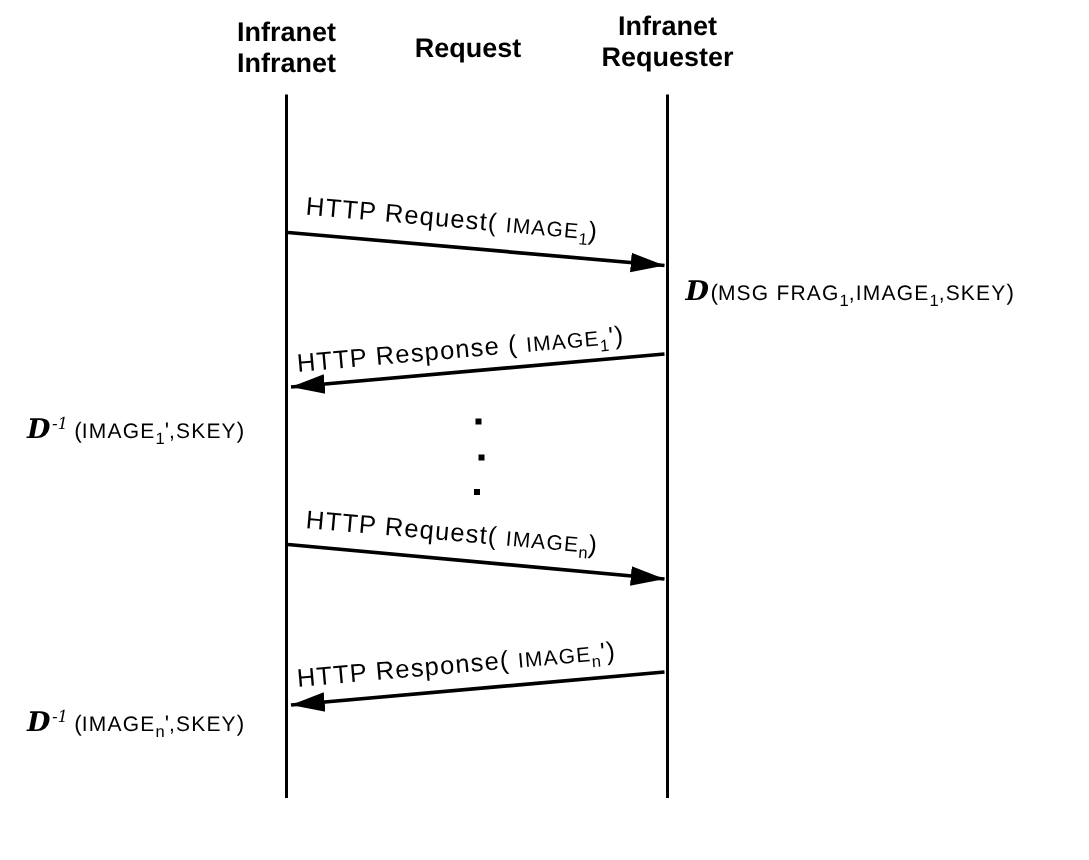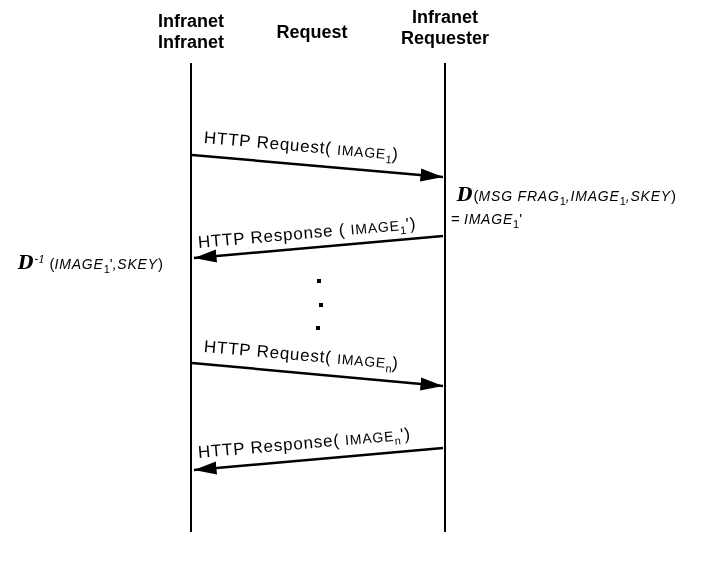--- a/index.html
+++ b/index.html
@@ -51,38 +51,38 @@
   #label-requestN  { left: 204px; top: 337px; }
   #label-responseN { left: 198px; top: 443px; }
 
   .annot {
     position: absolute;
     font-size: 15px;
     line-height: 22px;
     white-space: nowrap;
   }
   .annot .line1 { padding-left: 6px; }
-  .annot .sc { font-size: 14px; letter-spacing: 0.8px; font-style: italic; }
+  .annot .sc { font-size: 14px; letter-spacing: 0.8px; }
   .scriptD {
     font-family: "DejaVu Serif", serif;
     font-style: italic;
     font-weight: bold;
     font-size: 18px;
     padding-right: 1px;
   }
   .sup {
     font-family: "DejaVu Serif", serif;
     font-style: italic;
     font-size: 11px;
     position: relative; top: -6px;
   }
   .sb { font-size: 11px; position: relative; top: 4px; letter-spacing: 0; }
 
   #annot-right1 { left: 451px; top: 184px; }
-  #annot-left1  { left: 12px;  top: 252px; }
+  #annot-left1  { left: 12px;  top: 276px; }
   #annot-rightN { left: 451px; top: 393px; }
   #annot-leftN  { left: 12px;  top: 471px; }
 
   .dot { position: absolute; width: 4px; height: 4px; background: #000; }
   #dot1 { left: 317px; top: 279px; }
   #dot2 { left: 319px; top: 303px; }
   #dot3 { left: 316px; top: 326px; }
 </style>
 </head>
 <body>
@@ -116,28 +116,28 @@
     <line x1="443" y1="448" x2="194" y2="470" stroke="#000" stroke-width="2.5" marker-end="url(#ah)"></line>
   </svg>
 
   <div class="msg-label rot-down" id="label-request1"><span>HTTP Request( </span><span class="sc">IMAGE</span><span class="sb">1</span><span>)</span></div>
   <div class="msg-label rot-up" id="label-response1"><span>HTTP Response ( </span><span class="sc">IMAGE</span><span class="sb">1</span><span>'</span><span>)</span></div>
   <div class="msg-label rot-down" id="label-requestN"><span>HTTP Request( </span><span class="sc">IMAGE</span><span class="sb">n</span><span>)</span></div>
   <div class="msg-label rot-up" id="label-responseN"><span>HTTP Response( </span><span class="sc">IMAGE</span><span class="sb">n</span><span>'</span><span>)</span></div>
 
   <div class="annot" id="annot-right1">
     <div class="line1"><span class="scriptD">D</span><span>(</span><span class="sc">MSG FRAG</span><span class="sb">1</span><span class="sc">,IMAGE</span><span class="sb">1</span><span class="sc">,SKEY</span><span>)</span></div>
-    <div><span>= </span><span class="sc">IMAGE</span><span class="sb">1</span><span>'</span></div>
   </div>
   <div class="annot" id="annot-left1">
     <div class="line1"><span class="scriptD">D</span><span class="sup">-1</span><span> (</span><span class="sc">IMAGE</span><span class="sb">1</span><span>'</span><span class="sc">,SKEY</span><span>)</span></div>
   </div>
   <div class="annot" id="annot-rightN">
   </div>
   <div class="annot" id="annot-leftN">
+    <div class="line1"><span class="scriptD">D</span><span class="sup">-1</span><span> (</span><span class="sc">IMAGE</span><span class="sb">n</span><span>'</span><span class="sc">,SKEY</span><span>)</span></div>
   </div>
 
   <div>
     <div class="dot" id="dot1"></div>
     <div class="dot" id="dot2"></div>
     <div class="dot" id="dot3"></div>
   </div>
 
 </div>
 

